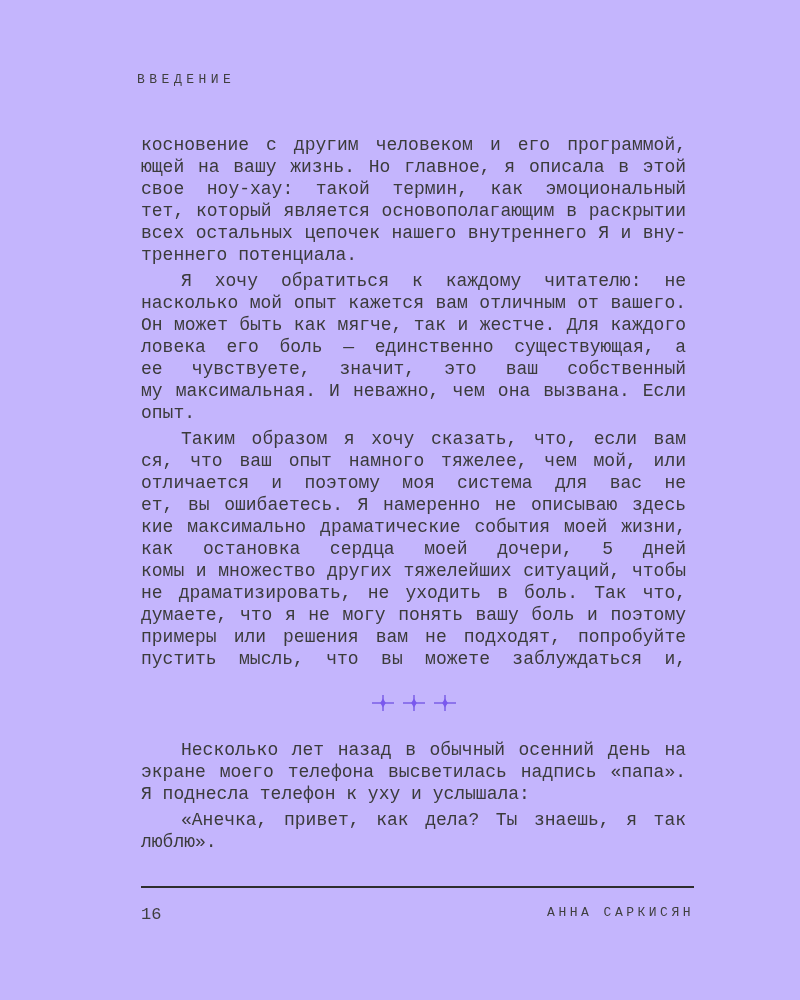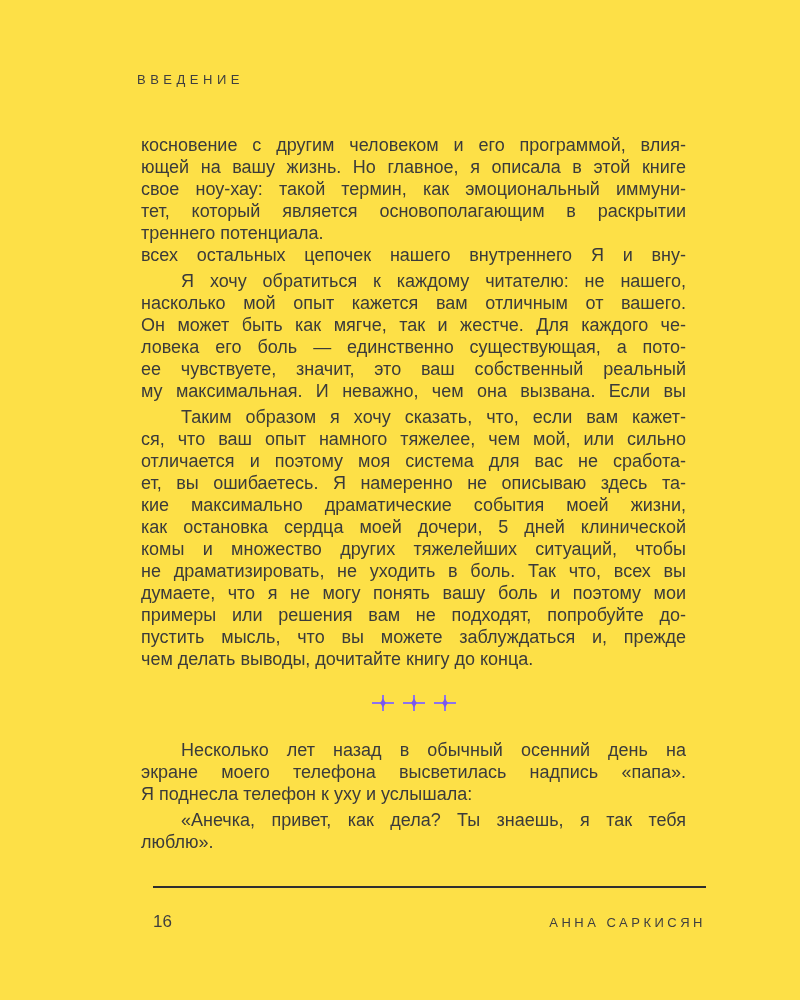--- a/index.html
+++ b/index.html
@@ -4,22 +4,22 @@
 <style>
   html, body {
     margin: 0;
     padding: 0;
     background: #ffffff;
   }
   .page {
     position: relative;
     width: 800px;
     height: 1000px;
-    background: #fde047;
-    font-family: Liberation Sans, sans-serif;
+    background: #c4b5fd;
+    font-family: Liberation Mono, monospace;
     color: #3b3b3b;
     overflow: hidden;
   }
   .chapter-header {
     position: absolute;
     left: 137px;
     top: 72px;
     font-size: 13px;
     font-weight: 500;
     letter-spacing: 4.5px;
@@ -55,28 +55,28 @@
     height: 22px;
     margin: 22px 0 25px 0;
     display: flex;
     align-items: center;
     justify-content: center;
     gap: 7px;
   }
   .separator svg { display: block; }
   .page-footer {
     position: absolute;
-    left: 153px;
+    left: 141px;
     top: 886px;
     width: 553px;
     border-top: 2px solid #2e2e2e;
-    padding-top: 24px;
+    padding-top: 17px;
     display: flex;
     justify-content: space-between;
-    align-items: center;
+    align-items: flex-start;
   }
   .page-number {
     font-size: 17px;
     font-weight: 500;
     color: #3f3f3f;
   }
   .footer-author {
     font-size: 13px;
     font-weight: 500;
     letter-spacing: 3.5px;
@@ -89,44 +89,44 @@
 <div class="page">
 
   <div class="chapter-header">ВВЕДЕНИЕ</div>
 
   <div class="body-text" id="body-text">
       <div class="para">
         <div class="line justify">косновение с другим человеком и его программой, влия-</div>
         <div class="line justify">ющей на вашу жизнь. Но главное, я описала в этой книге</div>
         <div class="line justify">свое ноу-хау: такой термин, как эмоциональный иммуни-</div>
         <div class="line justify">тет, который является основополагающим в раскрытии</div>
+        <div class="line justify">всех остальных цепочек нашего внутреннего Я и вну-</div>
         <div class="line lastline">треннего потенциала.</div>
-        <div class="line justify">всех остальных цепочек нашего внутреннего Я и вну-</div>
       </div>
       <div class="para">
         <div class="line justify firstline-indent">Я хочу обратиться к каждому читателю: не нашего,</div>
         <div class="line justify">насколько мой опыт кажется вам отличным от вашего.</div>
         <div class="line justify">Он может быть как мягче, так и жестче. Для каждого че-</div>
         <div class="line justify">ловека его боль — единственно существующая, а пото-</div>
         <div class="line justify">ее чувствуете, значит, это ваш собственный реальный</div>
         <div class="line justify">му максимальная. И неважно, чем она вызвана. Если вы</div>
+        <div class="line lastline">опыт.</div>
       </div>
       <div class="para">
         <div class="line justify firstline-indent">Таким образом я хочу сказать, что, если вам кажет-</div>
         <div class="line justify">ся, что ваш опыт намного тяжелее, чем мой, или сильно</div>
         <div class="line justify">отличается и поэтому моя система для вас не сработа-</div>
         <div class="line justify">ет, вы ошибаетесь. Я намеренно не описываю здесь та-</div>
         <div class="line justify">кие максимально драматические события моей жизни,</div>
         <div class="line justify">как остановка сердца моей дочери, 5 дней клинической</div>
         <div class="line justify">комы и множество других тяжелейших ситуаций, чтобы</div>
         <div class="line justify">не драматизировать, не уходить в боль. Так что, всех вы</div>
         <div class="line justify">думаете, что я не могу понять вашу боль и поэтому мои</div>
         <div class="line justify">примеры или решения вам не подходят, попробуйте до-</div>
         <div class="line justify">пустить мысль, что вы можете заблуждаться и, прежде</div>
-        <div class="line lastline">чем делать выводы, дочитайте книгу до конца.</div>
       </div>
       <div class="separator">
         <svg width="24" height="18" viewBox="0 0 24 18">
           <line x1="1" y1="9" x2="23" y2="9" stroke="#8d74ec" stroke-width="2"></line>
           <line x1="12" y1="1" x2="12" y2="17" stroke="#8d74ec" stroke-width="2"></line>
           <path d="M12 4.5 L14.8 9 L12 13.5 L9.2 9 Z" fill="#7a58ee"></path>
         </svg>
         <svg width="24" height="18" viewBox="0 0 24 18">
           <line x1="1" y1="9" x2="23" y2="9" stroke="#8d74ec" stroke-width="2"></line>
           <line x1="12" y1="1" x2="12" y2="17" stroke="#8d74ec" stroke-width="2"></line>

